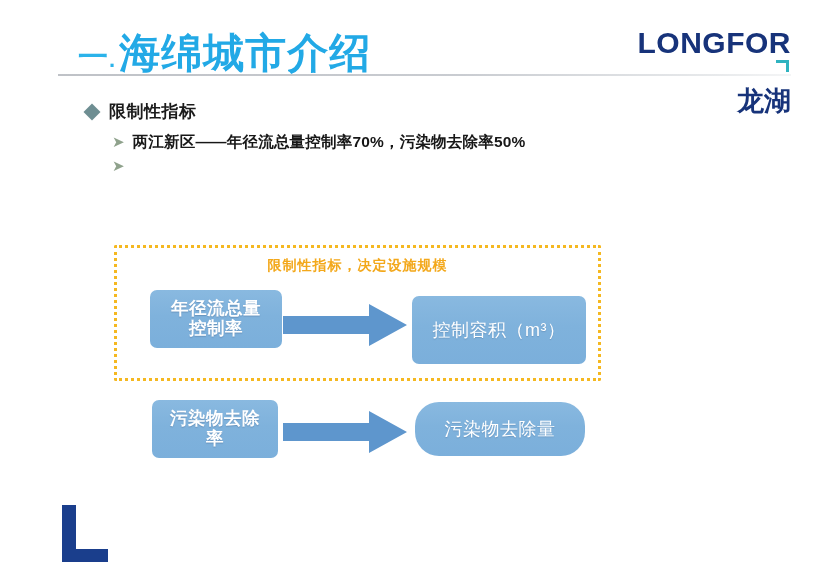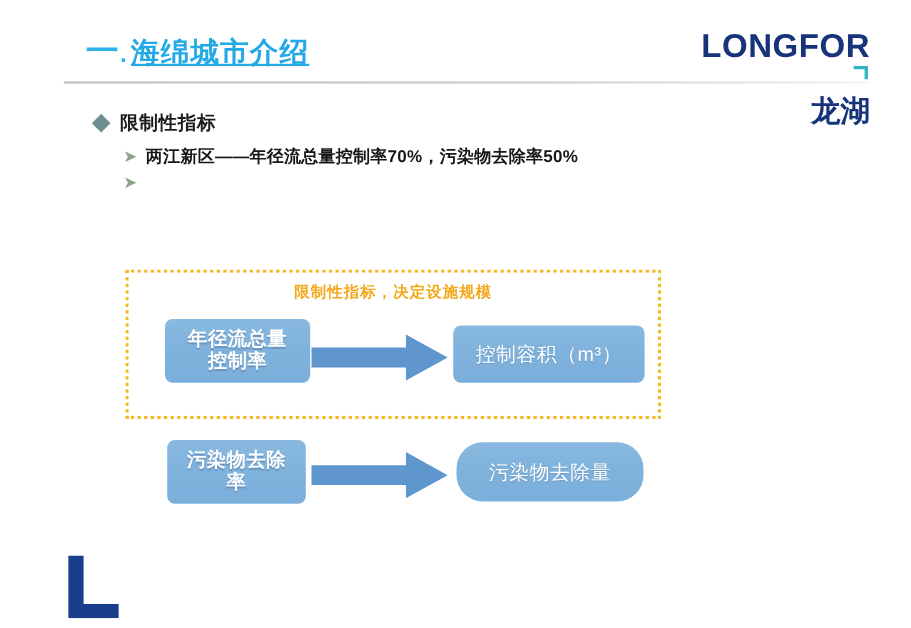--- a/index.html
+++ b/index.html
@@ -37,25 +37,24 @@
     color: #2BB3EA;
     letter-spacing: 0px;
   }
   #title-dot {
     font-size: 22px;
     font-weight: 700;
     color: #2BB3EA;
     margin: 0 4px 0 1px;
   }
   #title-text {
-    font-size: 26px;
+    font-size: 41px;
     font-weight: 700;
     color: #22A9E6;
     letter-spacing: 1px;
-    text-decoration: underline;
   }
 
   #brand-logo {
     position: absolute;
     right: 37px;
     top: 28px;
     display: flex;
     align-items: flex-end;
     white-space: nowrap;
     flex-direction: column;
@@ -183,21 +182,21 @@
     text-shadow: 0 1px 1px rgba(60,90,130,0.35);
   }
   .flow-box.dst {
     font-weight: 400;
     font-size: 18px;
     letter-spacing: 0.5px;
     text-shadow: 0 1px 1px rgba(60,90,130,0.28);
   }
 
   #box-runoff-rate  { left: 150px; top: 290px; width: 132px; height: 58px; }
-  #box-volume       { left: 412px; top: 296px; width: 174px; height: 52px; }
+  #box-volume       { left: 412px; top: 296px; width: 174px; height: 68px; }
   #box-pollutant-rate { left: 152px; top: 400px; width: 126px; height: 58px; }
   #box-pollutant-amount { left: 415px; top: 402px; width: 170px; height: 54px; border-radius: 24px; }
 
   .flow-arrow {
     position: absolute;
   }
   .flow-arrow svg { display: block; }
   #arrow-top    { left: 283px; top: 303px; }
   #arrow-bottom { left: 283px; top: 410px; }
 

